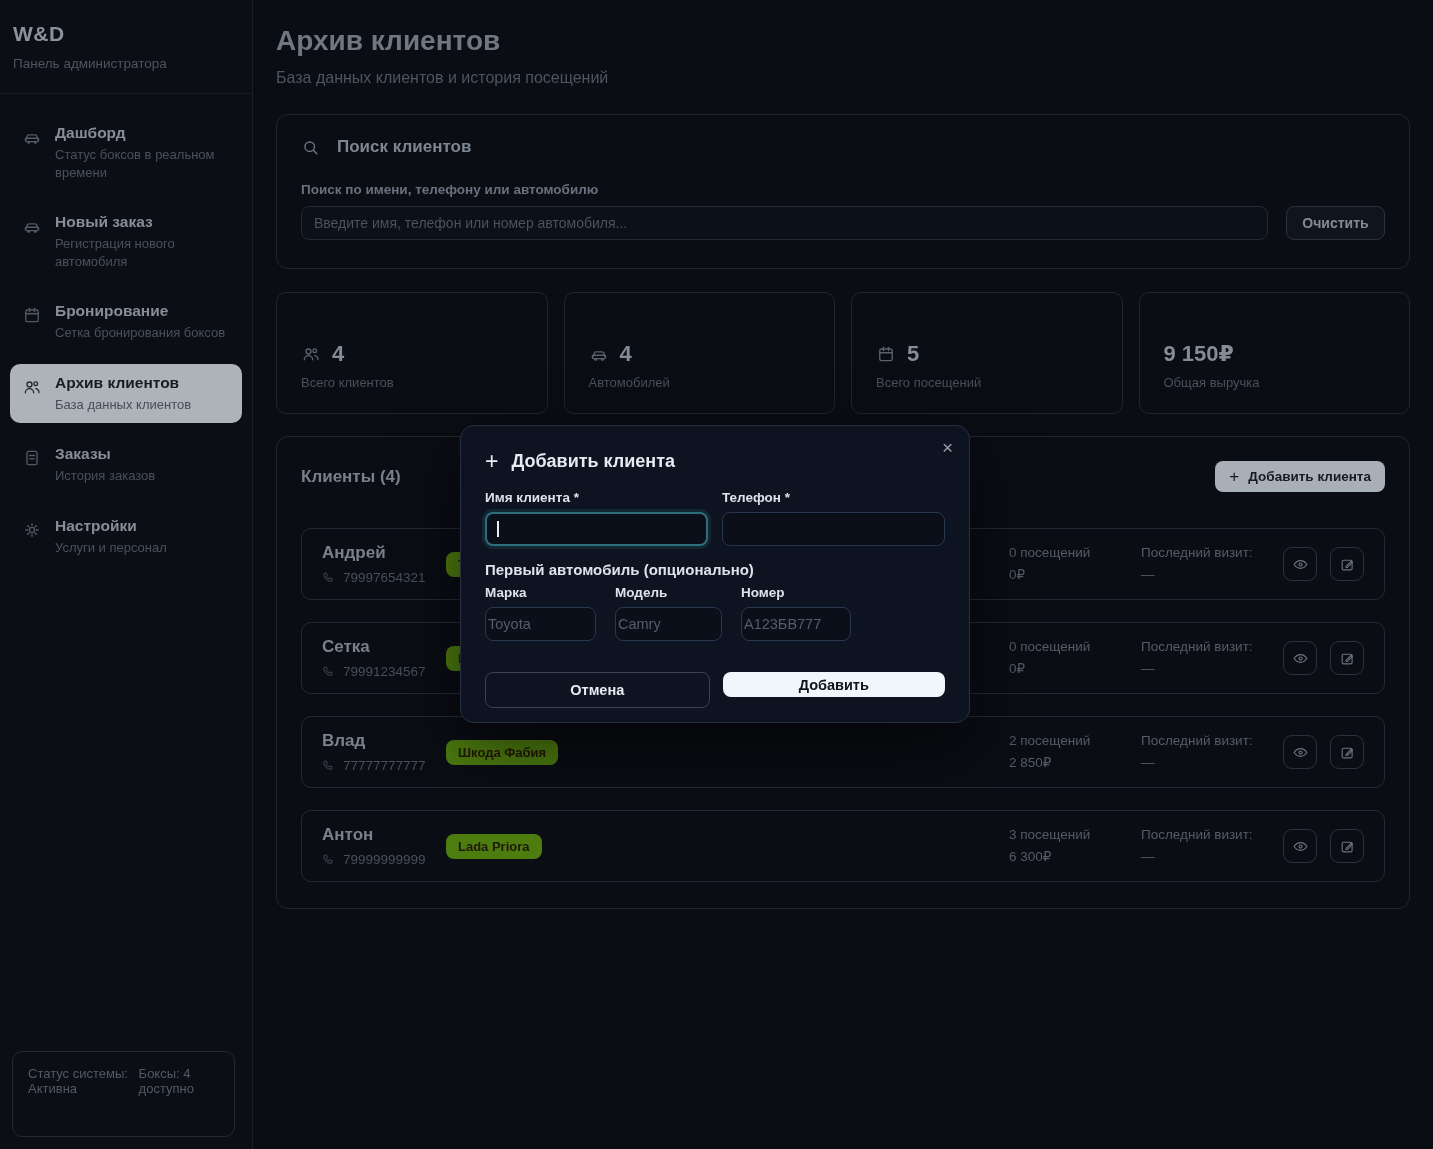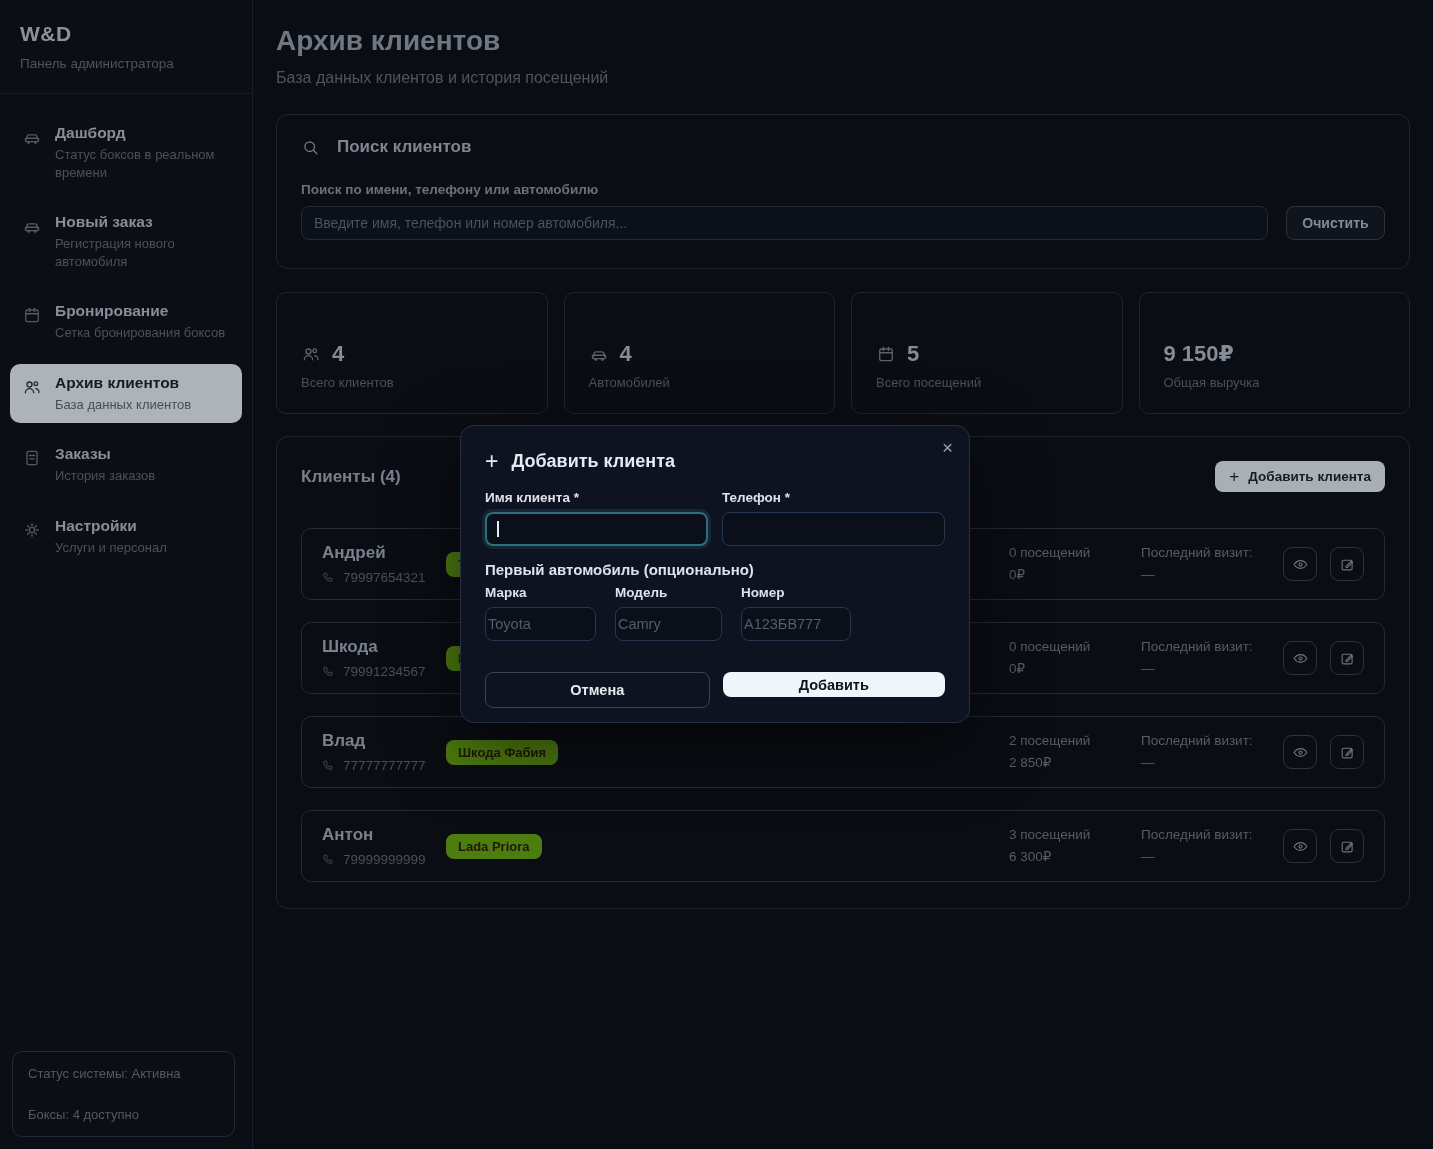--- a/index.html
+++ b/index.html
@@ -11,40 +11,40 @@
     position:relative; width:1433px; height:1149px;
     background:#0a0d13; overflow:hidden; color:#8a919c;
   }
   svg { display:block; }
 
   
   .sidebar {
     position:absolute; left:0; top:0; bottom:0; width:253px;
     background:#0b0e15; border-right:1px solid #191e28;
   }
-  .logo-block { padding:22px 20px 16px; }
+  .logo-block { padding:22px 13px 16px; }
   .logo { font-size:21px; font-weight:bold; color:#8b929c; letter-spacing:.5px; }
   .logo-sub { margin-top:10px; font-size:13.5px; color:#4d545f; }
   .side-divider { border-bottom:1px solid #161b24; margin:6px 0 20px; }
   .nav { padding:0 10px; }
   .nav-item {
     display:flex; gap:13px; padding:10px 12px; margin-bottom:12px;
     border-radius:10px; cursor:pointer; align-items:flex-start;
   }
   .nav-icon { color:#525a65; width:20px; flex:none; padding-top:3px; }
   .nav-title { font-size:15.5px; font-weight:600; color:#878e99; margin-bottom:4px; }
   .nav-sub { font-size:13px; color:#4a515c; line-height:1.35; }
   .nav-item.active { background:#aeb3ba; }
   .nav-item.active .nav-title { color:#171c23; }
   .nav-item.active .nav-sub { color:#454e58; }
   .nav-item.active .nav-icon { color:#262c35; }
   .system-status {
     position:absolute; left:12px; right:17px; bottom:12px; height:86px;
     border:1px solid #232933; border-radius:10px; padding:14px 15px;
-    display:flex; flex-direction:column; justify-content:space-between;
+    display:flex; justify-content:space-between;
     font-size:13px; color:#525a65;
   }
 
   
   .main { position:absolute; left:253px; top:0; right:0; bottom:0; padding:25px 23px; }
   .page-title { font-size:28px; font-weight:bold; color:#6f7783; margin-bottom:12px; }
   .page-subtitle { font-size:16px; color:#4d5560; margin-bottom:27px; }
 
   .card { border:1px solid #20252f; border-radius:12px; }
 
@@ -378,21 +378,21 @@
                   <rect x="4.5" y="6" width="14" height="13.5" rx="2"></rect>
                   <path d="M10 14.6l7.2-7.2 1.7 1.7-7.2 7.2H10v-1.7z"></path>
                 </svg>
               </span>
             </button>
         </div>
       </div>
 
       <div class="client-row">
         <div class="c-info">
-          <div class="c-name">Шкода</div>
+          <div class="c-name">Сетка</div>
           <div class="c-phone">
             <span class="p-icon">
                 <svg width="13" height="13" viewBox="0 0 24 24" fill="none" stroke="currentColor" stroke-width="1.8" stroke-linejoin="round">
                   <path d="M5 4h3.2l1.6 4.2-2.1 1.5a11.5 11.5 0 0 0 5.1 5.1l1.5-2.1L18.5 14v3.2a1.8 1.8 0 0 1-1.8 1.8A13.7 13.7 0 0 1 3.2 5.8 1.8 1.8 0 0 1 5 4z"></path>
                 </svg>
               </span>
             <span>79991234567</span>
           </div>
         </div>
         <span class="c-badge">К</span>

